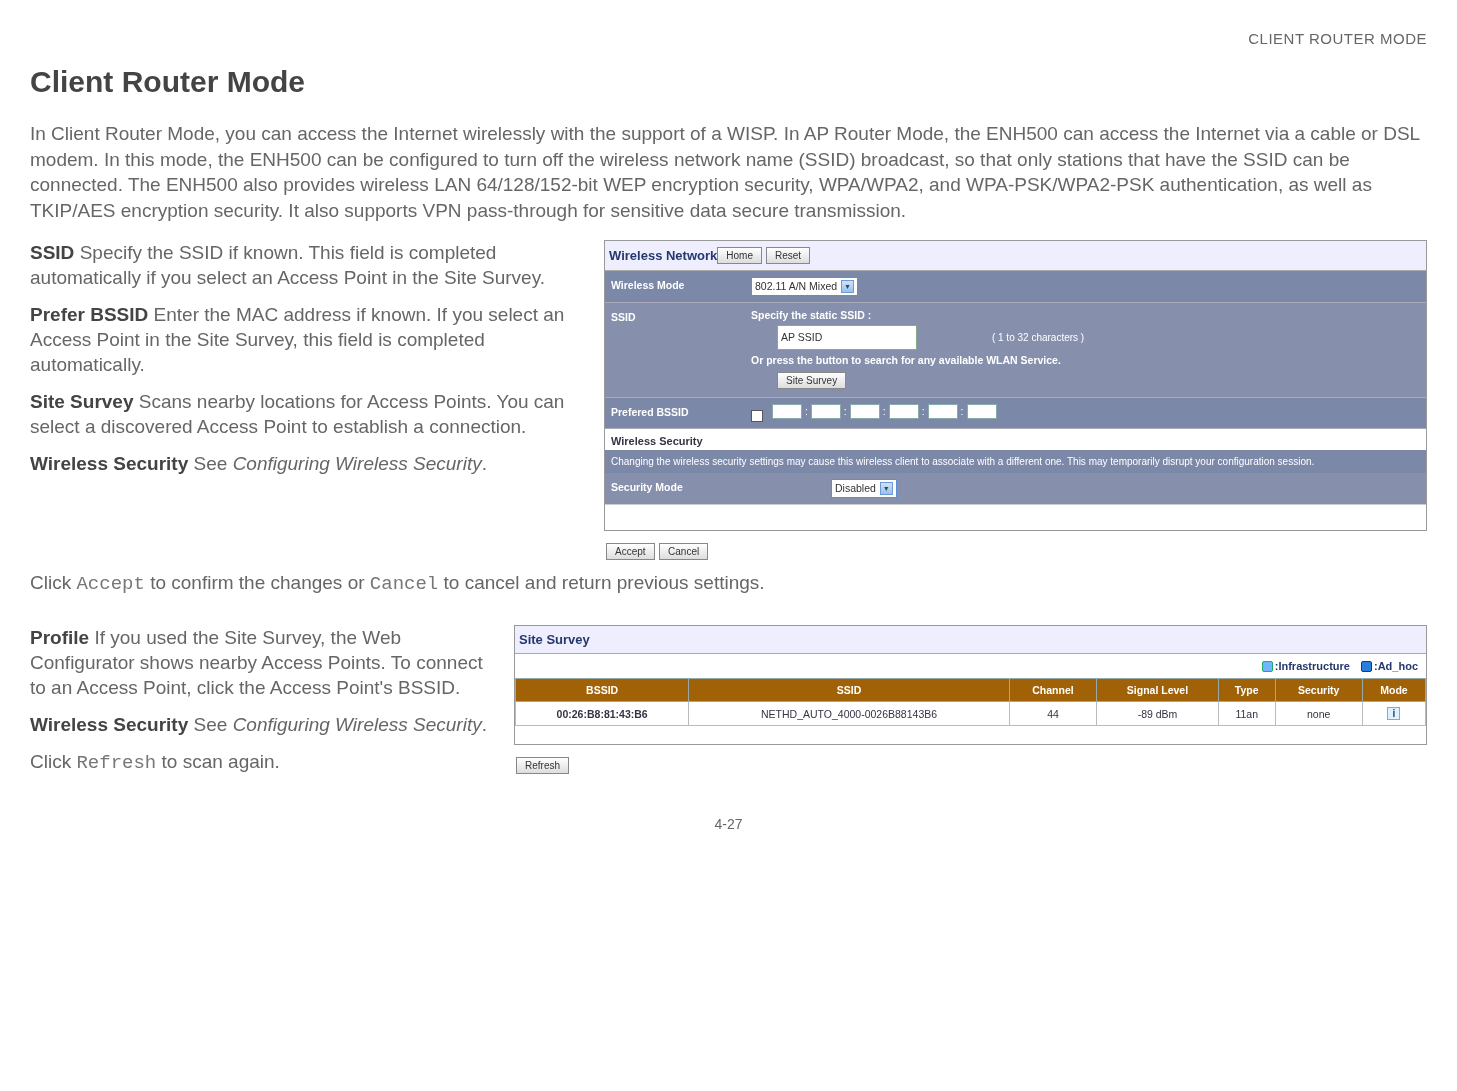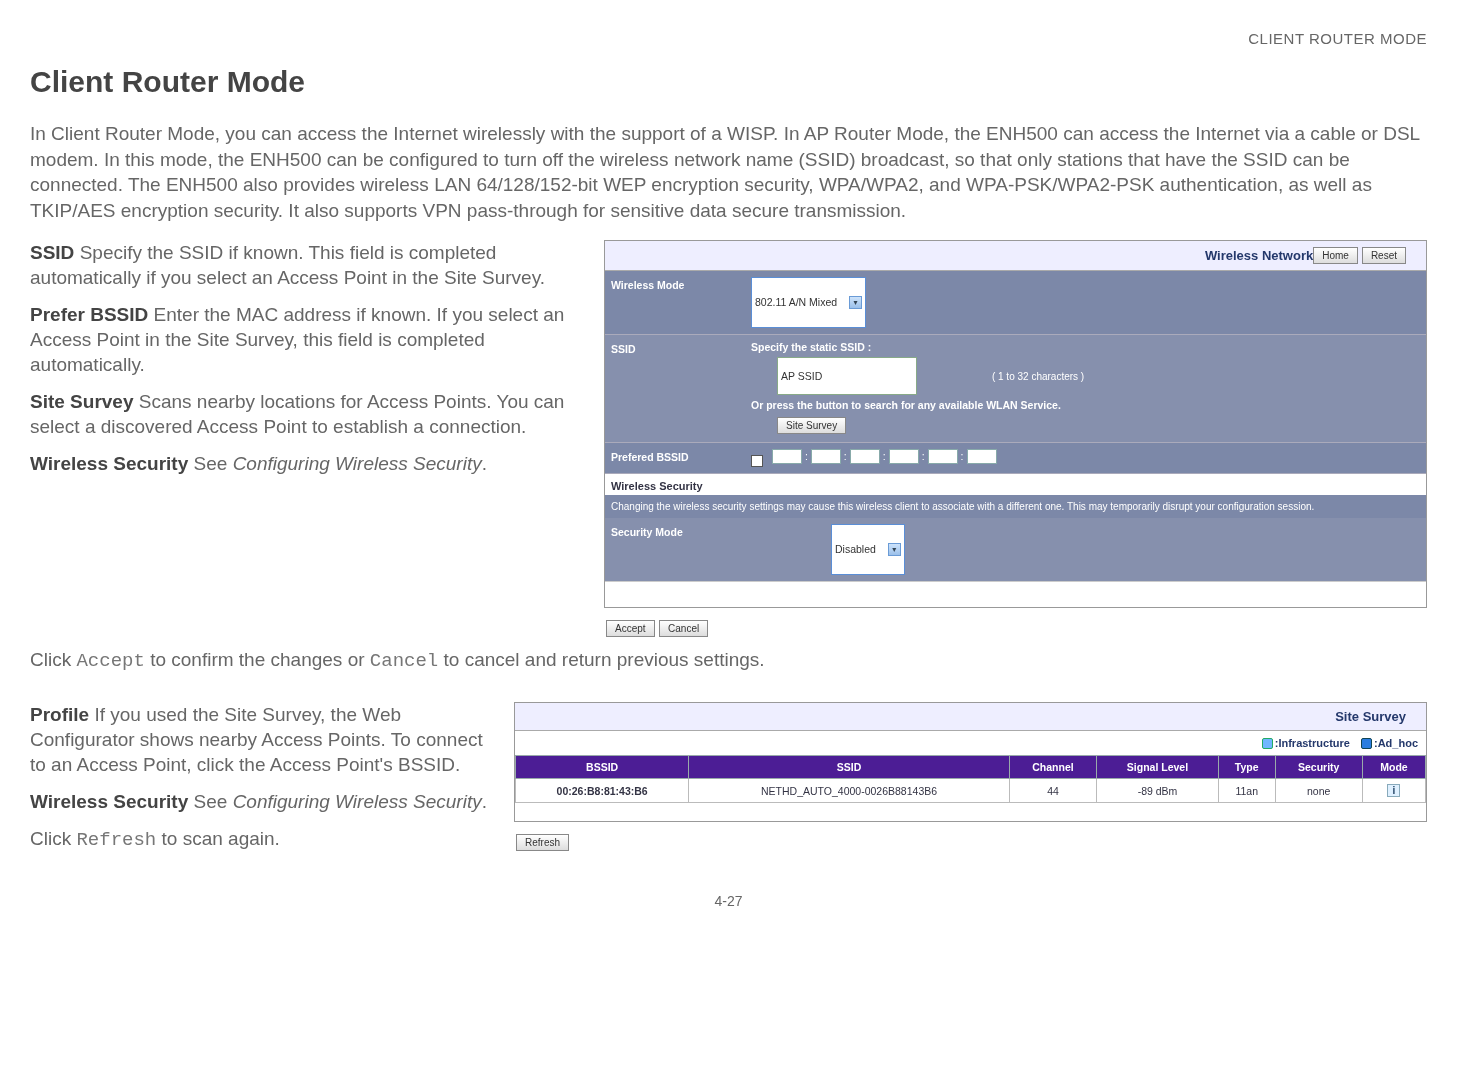--- a/index.html
+++ b/index.html
@@ -43,26 +43,26 @@
     border: 1px solid #999;
     background: #fff;
     font-family: Arial, sans-serif;
     font-size: 11px;
     color: #333;
     position: relative;
   }
   .panel-title {
     background: #eef;
     border-bottom: 1px solid #aaa;
-    padding: 6px 20px;
+    padding: 6px 4px;
     font-weight: bold;
     font-size: 13px;
     color: #24386b;
     display: flex;
-    justify-content: flex-end;
+    justify-content: flex-start;
     align-items: center;
   }
   .panel-title .btns { display: flex; gap: 4px; }
   .winbtn {
     border: 1px solid #888;
     background: linear-gradient(#fff,#ddd);
     font-size: 10px;
     padding: 2px 8px;
     color: #333;
     font-family: Arial, sans-serif;
@@ -75,24 +75,24 @@
     font-size: 10.5px;
   }
   .row .lab { flex: 0 0 140px; padding: 8px 6px; font-weight: bold; }
   .row .val { flex: 1; padding: 6px 6px; background: #7c88a8; }
   .row.alt .val, .row.alt .lab { background: #8690ad; }
   .selectish, .inputish {
     background: #fff;
     color: #333;
     font-size: 10.5px;
     border: 1px solid #7a8;
-    padding: 18px 3px;
+    padding: 2px 3px;
     display: inline-flex;
     align-items: center;
-    gap: 12px;
+    gap: 4px;
   }
   .selectish.blue { border-color: #5a8ed6; }
   .selectish .caret {
     width: 13px; height: 13px;
     background: linear-gradient(#cde3fb,#9bc0ea);
     border: 1px solid #6a9bd6;
     display: inline-flex; align-items: center; justify-content: center;
     font-size: 8px; color: #345;
   }
   .inputish { min-width: 140px; height: 25px; border-color: #8a8; }
@@ -114,21 +114,21 @@
   .footerbtns .winbtn { padding: 2px 8px; }
   .macgrp { display: inline-flex; align-items: center; gap: 3px; }
   .mac { width: 30px; height: 15px; background: #fff; border: 1px solid #8aa; display:inline-block; }
   .chk { width: 12px; height: 12px; border: 1px solid #555; background: #fff; display:inline-block; vertical-align: middle; margin-right: 6px; }
   .legend { text-align: right; font-size: 11px; color: #24386b; padding: 6px 8px; }
   .legend .ico { display:inline-block; width:11px; height:11px; vertical-align:middle; margin: 0 2px 0 8px; border-radius:2px; }
   .ico.i1 { background:#6fb6ff; border:1px solid #2a6; }
   .ico.i2 { background:#2a7de0; border:1px solid #145; }
   table.survey { width: 100%; border-collapse: collapse; font-size: 10.5px; }
   table.survey th {
-    background: #4c1d95; color: #fff; font-weight: bold;
+    background: #a16207; color: #fff; font-weight: bold;
     border: 1px solid #9aa; padding: 5px 4px; text-align: center;
   }
   table.survey td {
     border: 1px solid #bbb; padding: 5px 4px; text-align: center; color: #334;
   }
   .modeico {
     display:inline-block; width:13px; height:13px; background:#dff0ff;
     border:1px solid #8ab; color:#246; font-weight:bold; font-size:10px; line-height:11px;
   }
   .pagen { text-align: center; font-size: 14px; color: #666; margin-top: 28px; }

